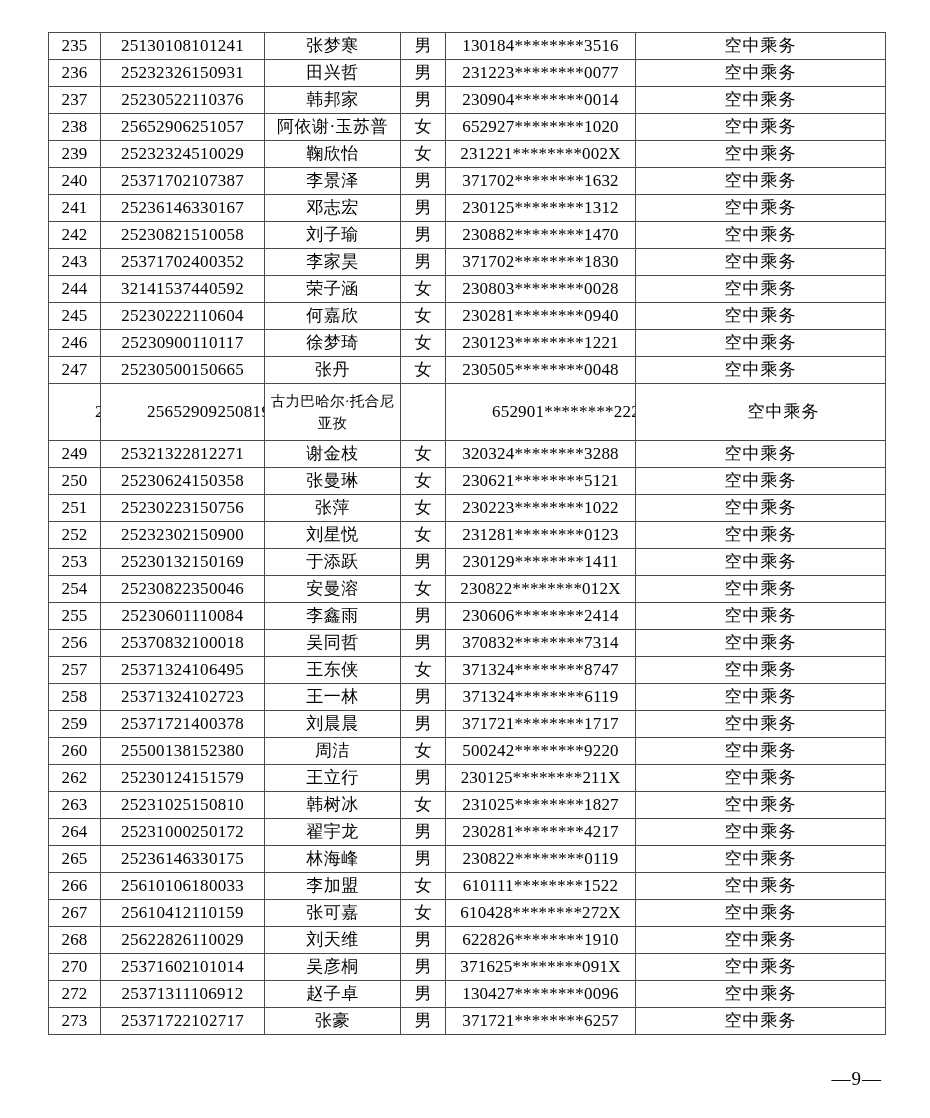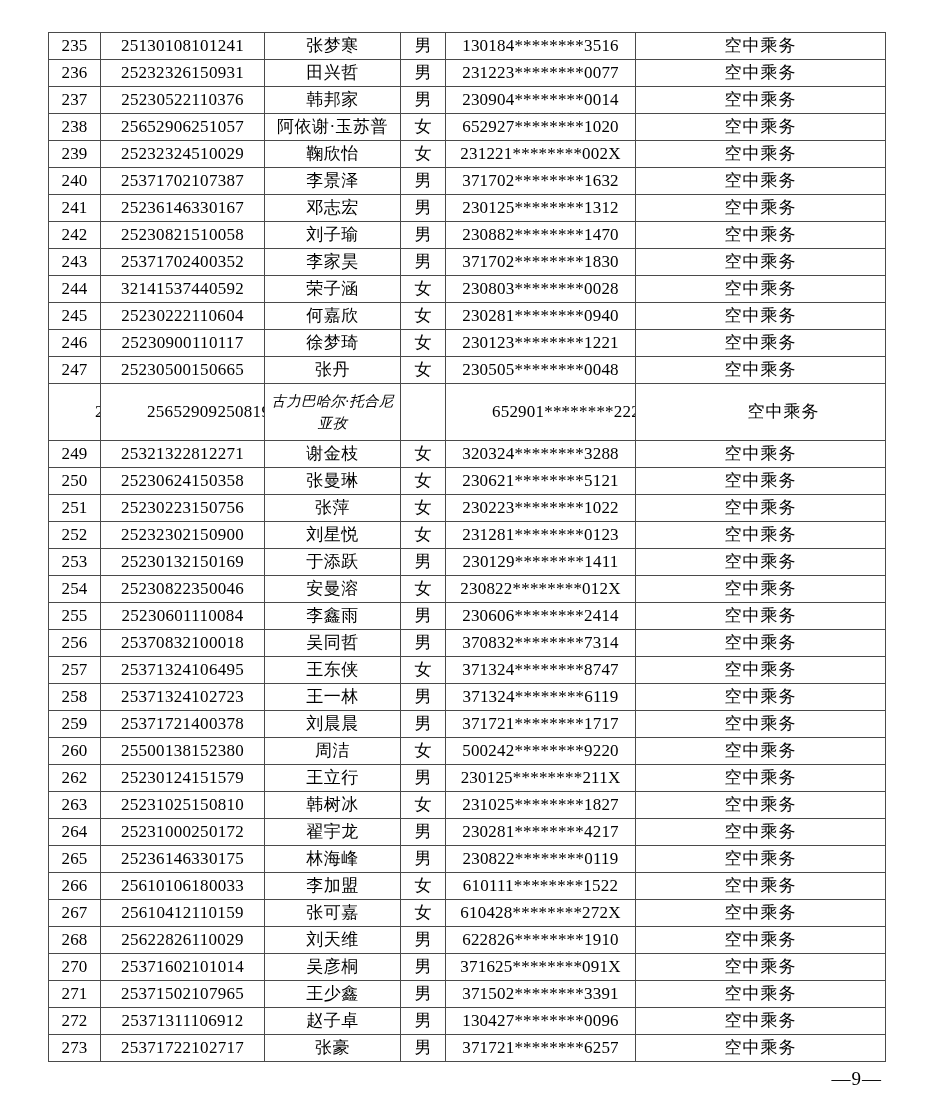--- a/index.html
+++ b/index.html
@@ -66,21 +66,20 @@
   td.major    { font-size: 18px; letter-spacing: 1px; }
 
   
   tr.tall td { height: 56px; padding-left: 46px; }
   tr.tall td.name {
     white-space: normal;
     font-size: 14.5px;
     line-height: 1.55;
     letter-spacing: 0.3px;
     padding: 0 4px;
-    font-style: italic;
   }
 
   .page-number {
     position: absolute;
     right: 48px;
     top: 1068px;
     font-size: 19px;
     letter-spacing: 1px;
     text-align: right;
     font-family: "Liberation Serif", "DejaVu Serif", serif;
@@ -368,28 +367,20 @@
           </tr>
           <tr>
             <td class="seq">270</td>
             <td class="exam">25371602101014</td>
             <td class="name">吴彦桐</td>
             <td class="gender">男</td>
             <td class="idno">371625********091X</td>
             <td class="major">空中乘务</td>
           </tr>
           <tr>
-            <td class="seq">271</td>
-            <td class="exam">25371502107965</td>
-            <td class="name">王少鑫</td>
-            <td class="gender">男</td>
-            <td class="idno">371502********3391</td>
-            <td class="major">空中乘务</td>
-          </tr>
-          <tr>
             <td class="seq">272</td>
             <td class="exam">25371311106912</td>
             <td class="name">赵子卓</td>
             <td class="gender">男</td>
             <td class="idno">130427********0096</td>
             <td class="major">空中乘务</td>
           </tr>
           <tr>
             <td class="seq">273</td>
             <td class="exam">25371722102717</td>

